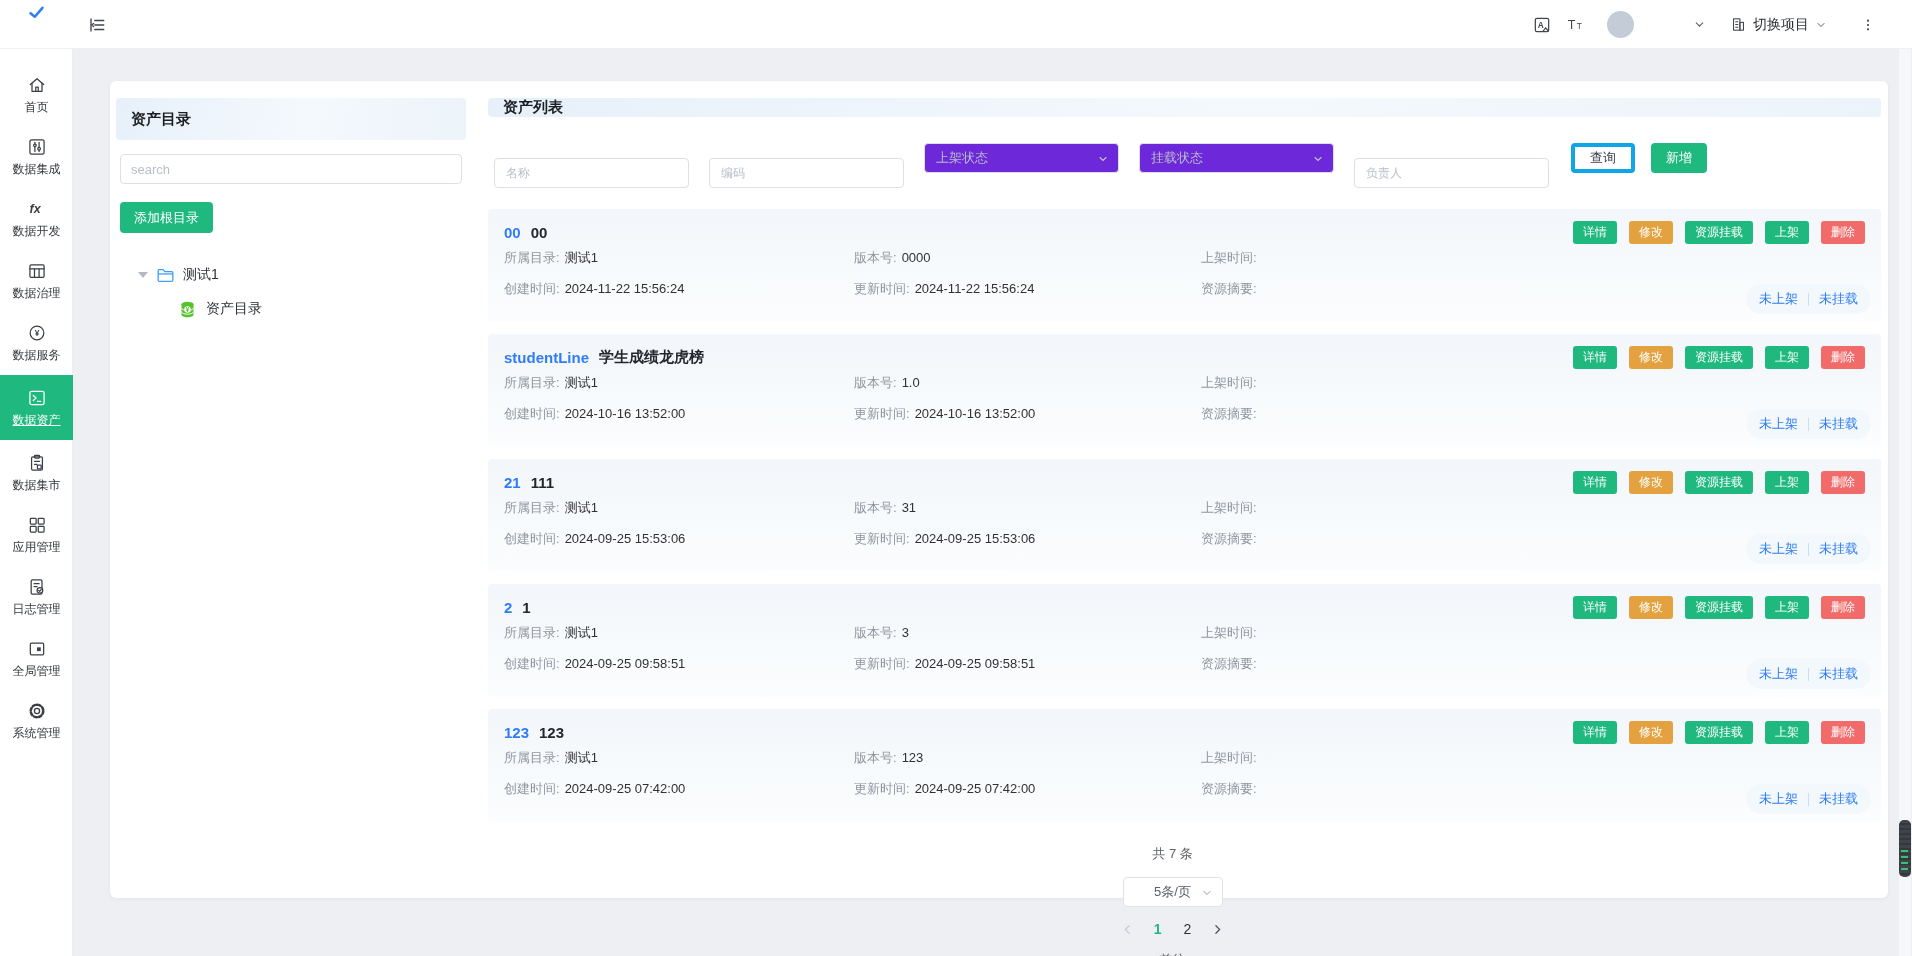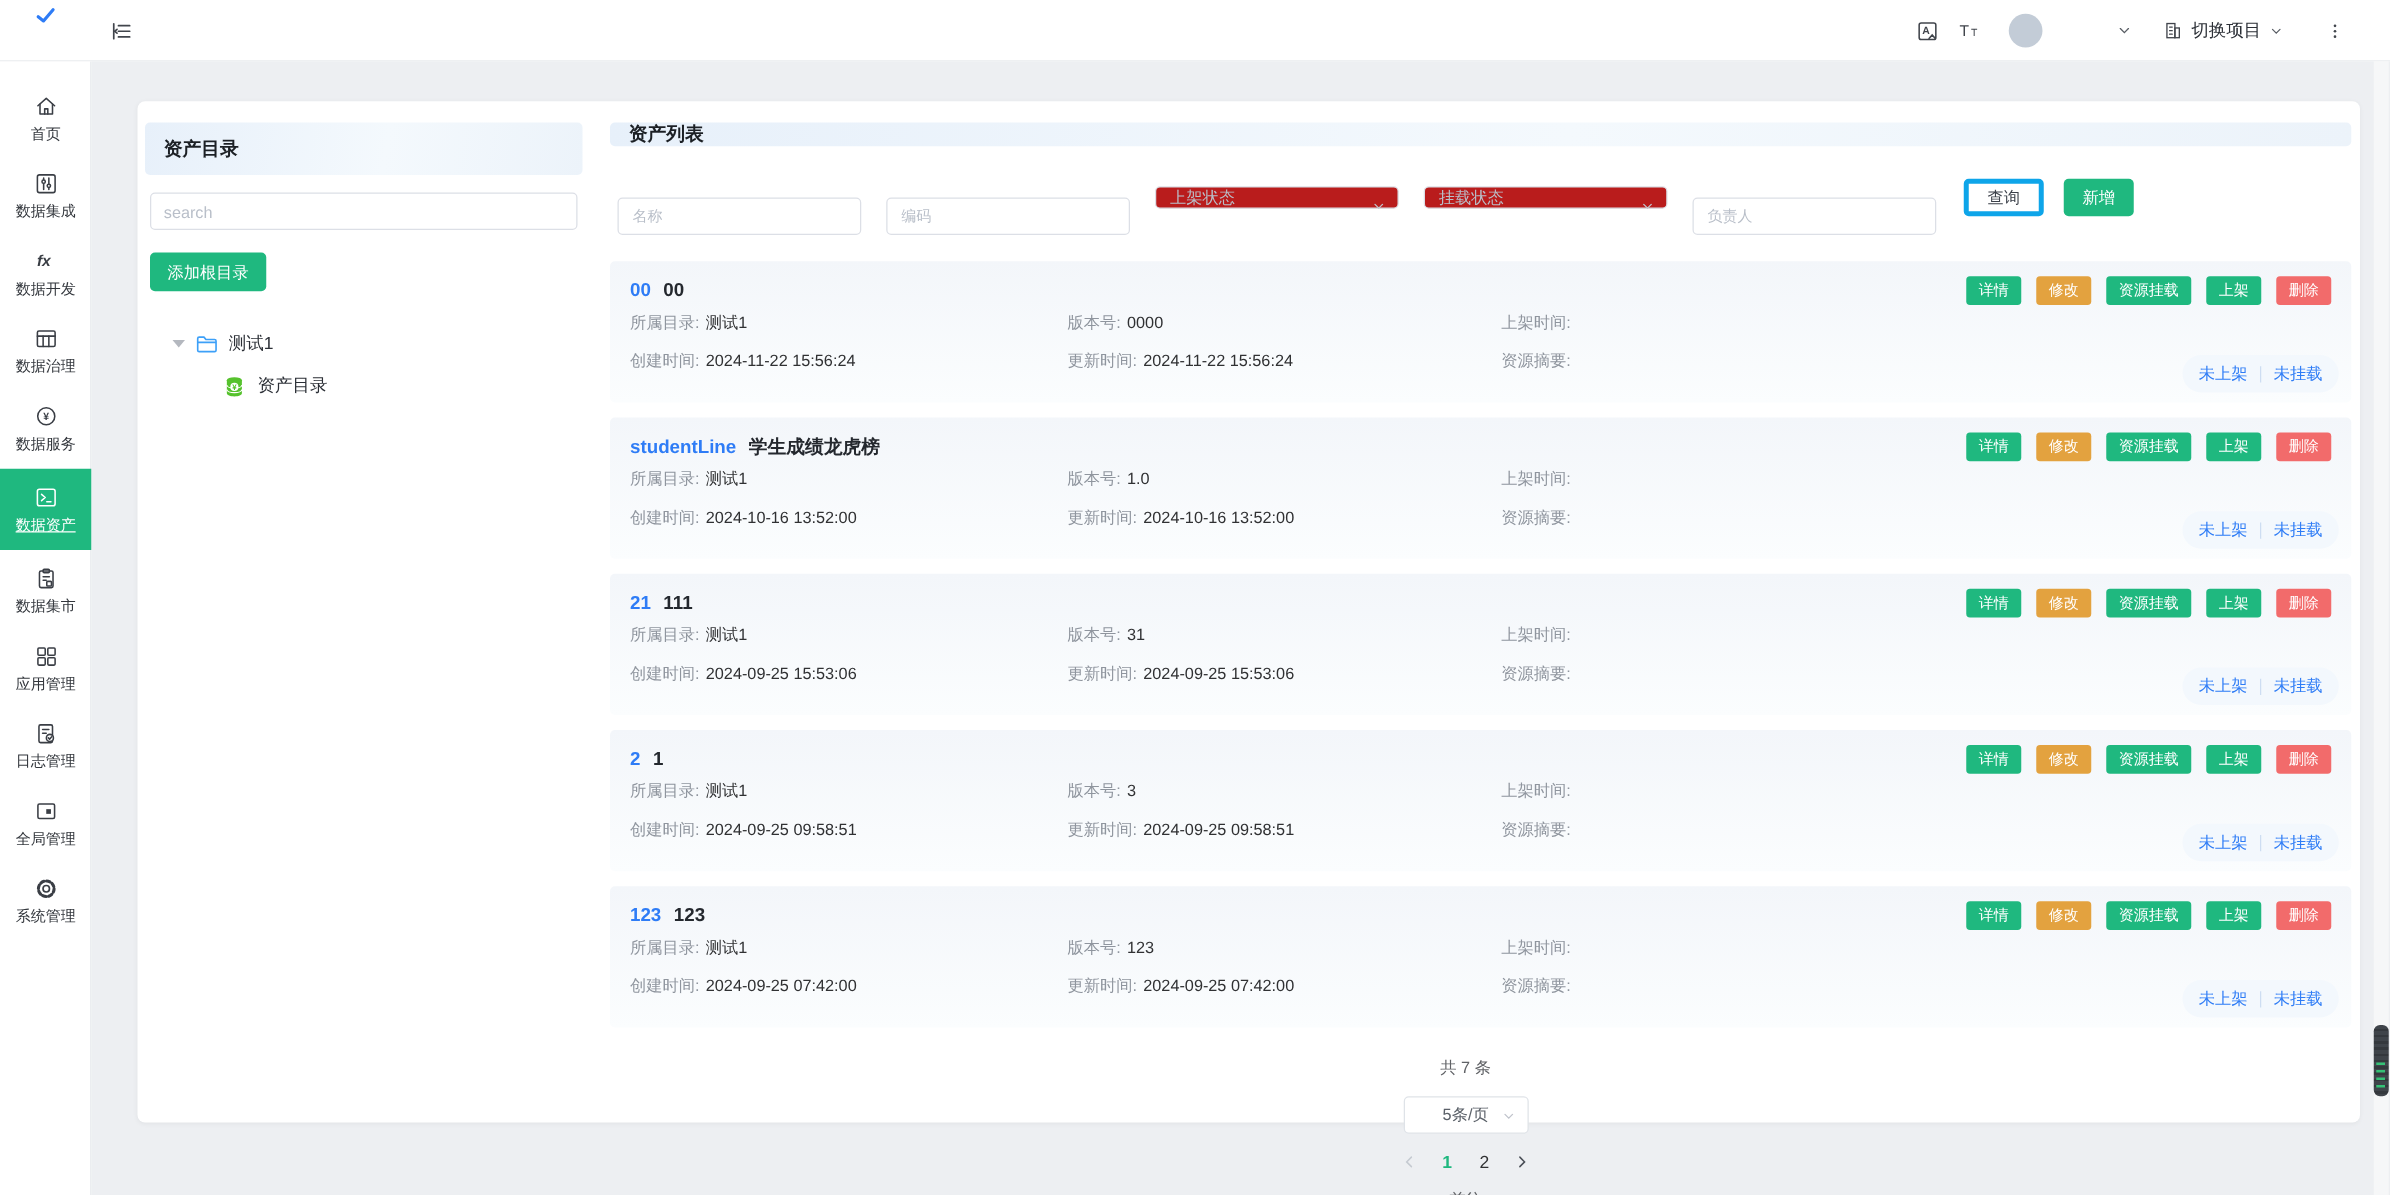--- a/index.html
+++ b/index.html
@@ -42,21 +42,21 @@
   .tree-root-row { display:flex; align-items:center; gap:8px; padding-left:22px; height:32px; cursor:pointer; }
   .tree-caret { width:0; height:0; border-left:5px solid transparent; border-right:5px solid transparent; border-top:6px solid #b4b8bf; }
   .tree-label { font-size:14px; color:#2b2f36; }
   .tree-child-row { display:flex; align-items:center; gap:9px; padding-left:62px; height:36px; cursor:pointer; }
 
   
   .asset-panel { flex:1; min-width:0; display:flex; flex-direction:column; }
   .filters { display:flex; align-items:center; gap:20px; margin-top:11px; padding-left:6px; }
   .f-input { width:195px; height:30px; border:1px solid #dcdfe6; border-radius:4px; padding:0 11px; font-size:12px; font-family:inherit; outline:none; color:#303133;margin-top:30px; }
   .f-input::placeholder { color:#b9bfc9; }
-  .f-select { position:relative; width:195px; height:18px; border:1px solid #dcdfe6; border-radius:4px; padding:0 26px 0 11px; font-size:13px; color:#b9bfc9; display:flex; align-items:center; cursor:pointer; background:#b91c1c; }
+  .f-select { position:relative; width:195px; height:30px; border:1px solid #dcdfe6; border-radius:4px; padding:0 26px 0 11px; font-size:13px; color:#b9bfc9; display:flex; align-items:center; cursor:pointer; background:#6d28d9; }
   .f-select .sel-caret { position:absolute; right:9px; top:9px; }
   .query-btn { height:30px; padding:0 15px; background:#fff; border:4px solid #0ea5e9; border-radius:4px; font-size:13px; color:#3c414a; font-family:inherit; cursor:pointer; margin-left:2px; }
   .add-btn { height:30px; padding:0 15px; background:#1fb87f; border:none; border-radius:4px; font-size:13px; color:#fff; font-family:inherit; cursor:pointer; margin-left:-4px; }
 
   .asset-list { margin-top:21px; }
   .asset-card { position:relative; border-radius:4px; background:linear-gradient(180deg,#f3f6fa 0%,#fbfdfe 100%); margin-bottom:12px; padding:12px 16px 10px; height:113px; }
   .asset-title-row { display:flex; align-items:center; }
   .asset-code { font-size:15px; font-weight:bold; color:#2e7cf6; cursor:pointer; }
   .asset-name { font-size:15px; font-weight:bold; color:#24282e; margin-left:10px; }
   .asset-actions { margin-left:auto; display:flex; gap:12px; }

